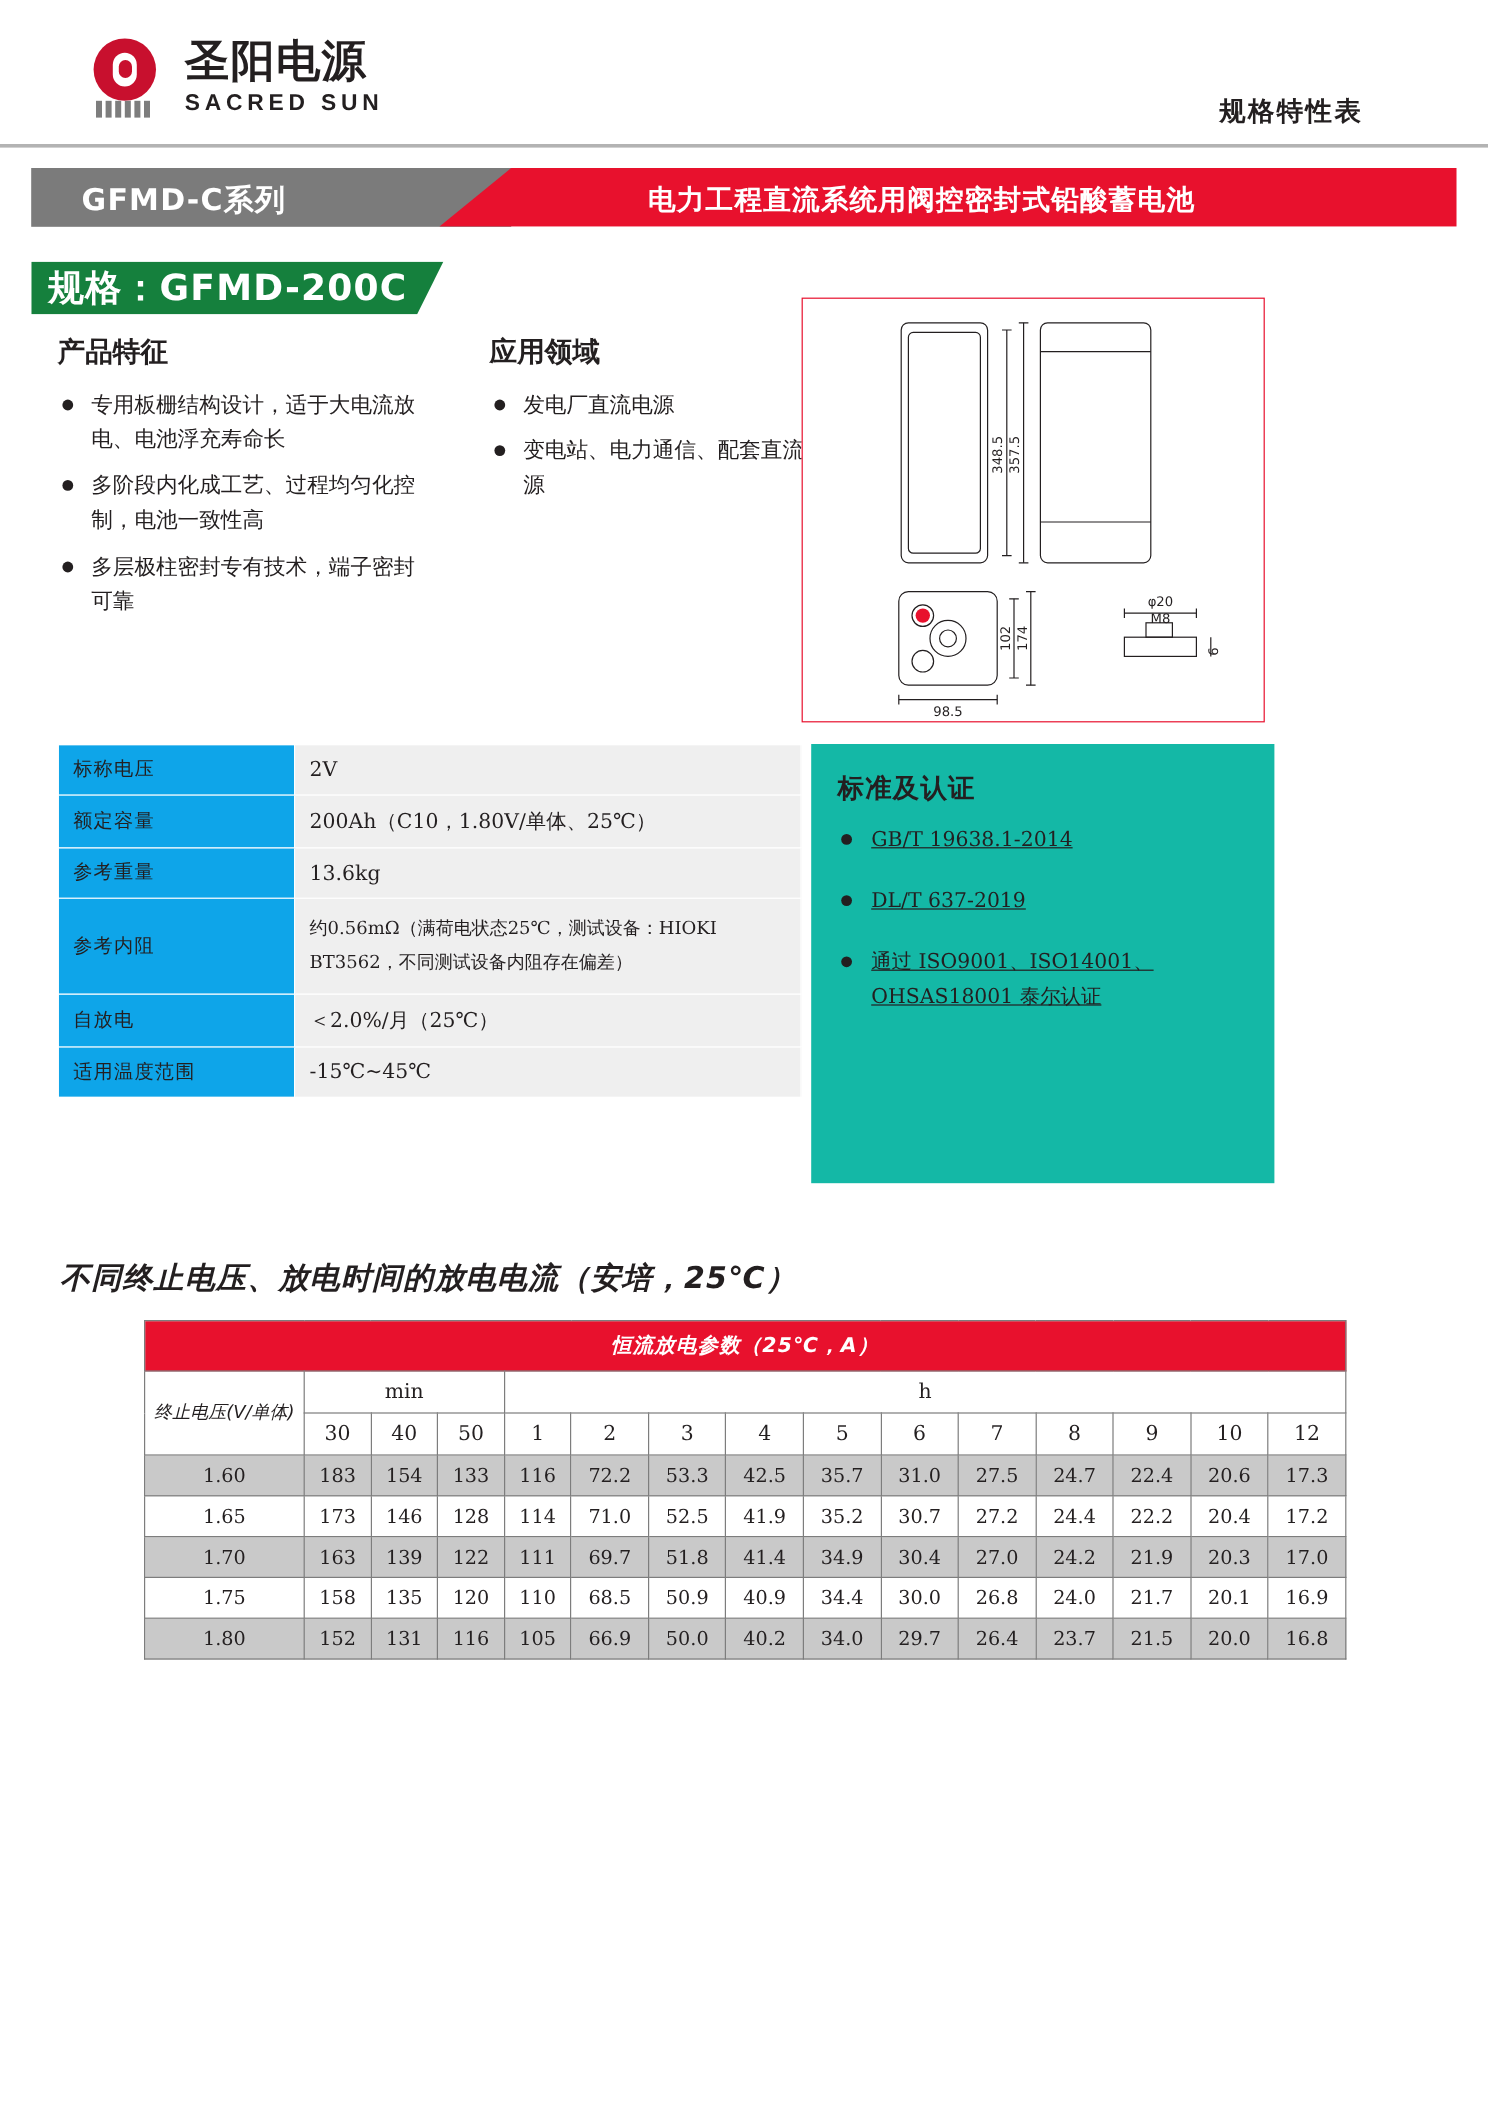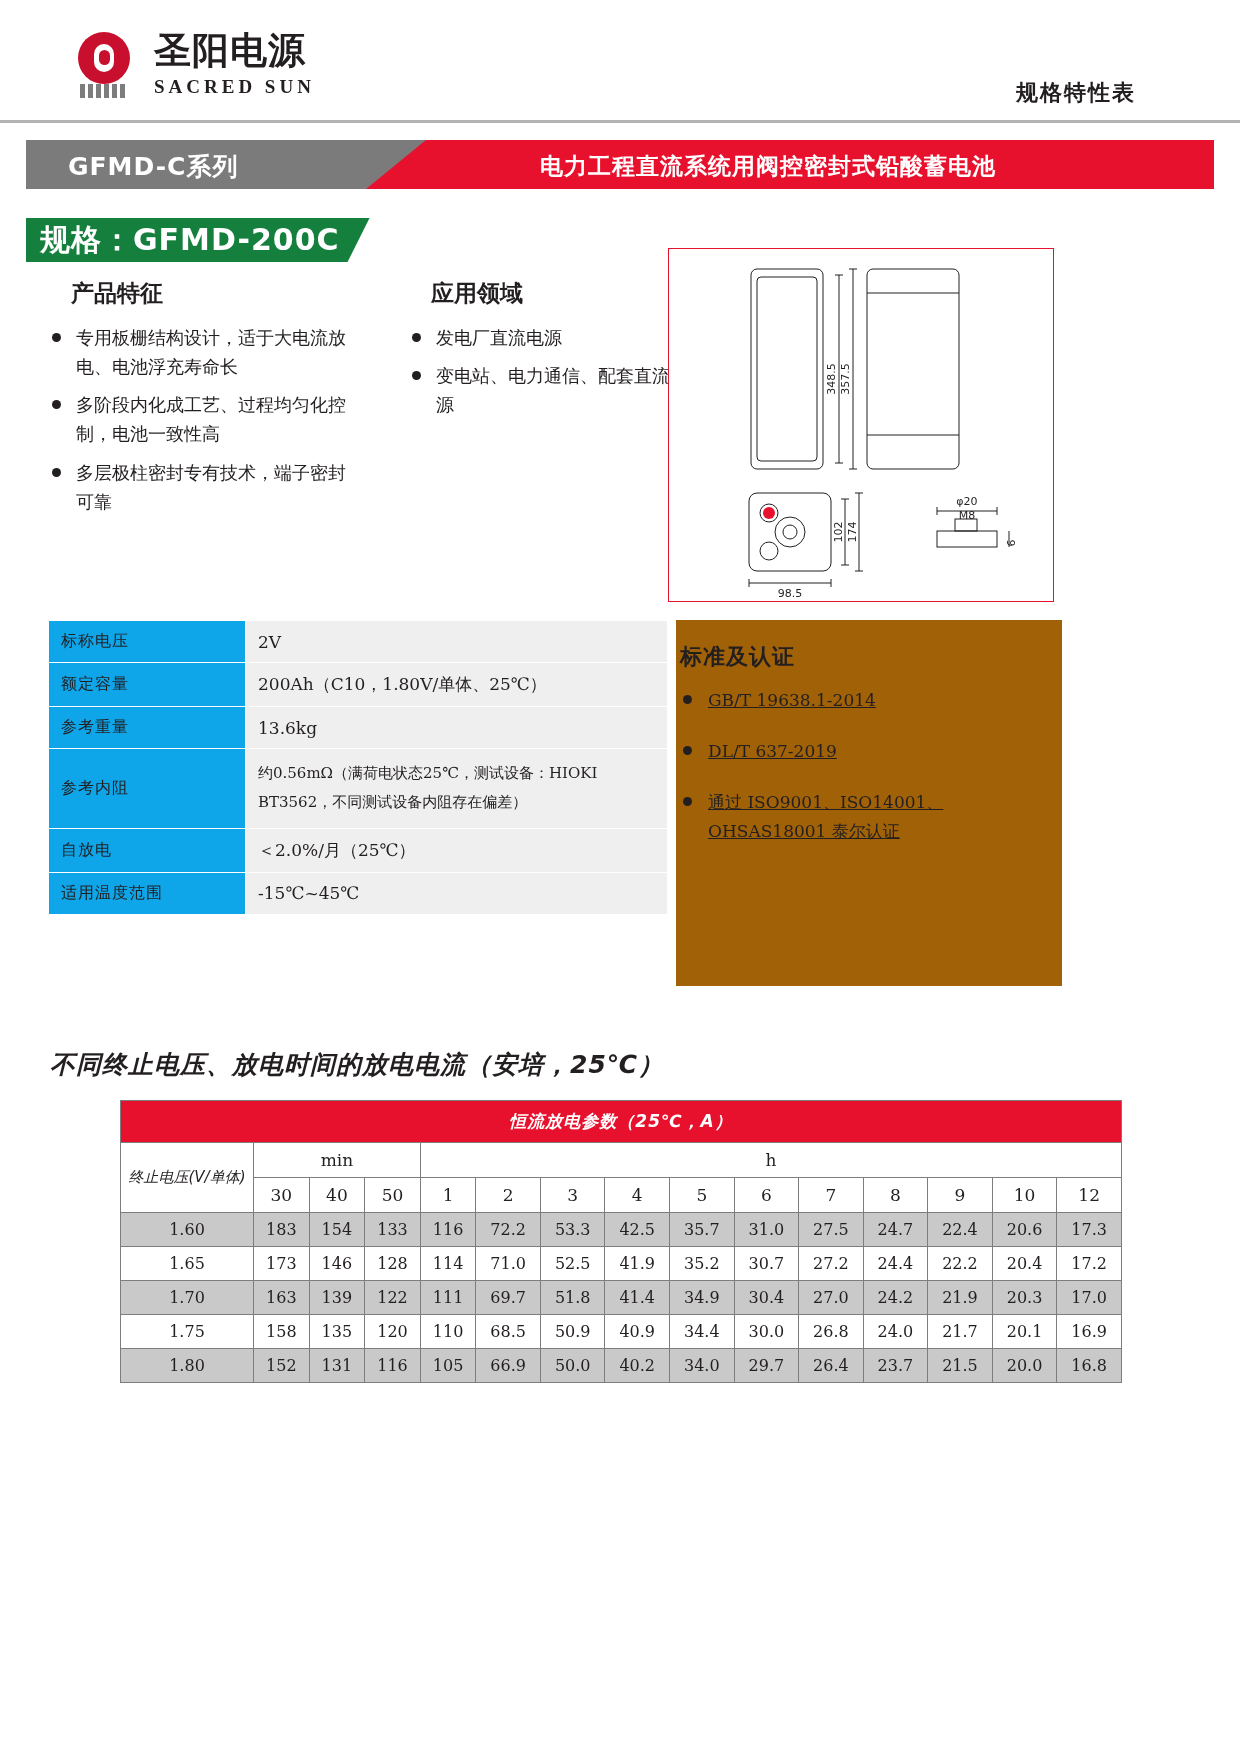--- a/index.html
+++ b/index.html
@@ -84,21 +84,21 @@
     line-height: 1;
   }
   .logo-cn {
     font-family: "DejaVu Sans", sans-serif;
     font-weight: bold;
     font-size: 37px;
     letter-spacing: 1px;
     color: #231f20;
   }
   .logo-en {
-    font-family: Liberation Serif, serif;
+    font-family: Liberation Sans, sans-serif;
     font-weight: bold;
     font-size: 19px;
     letter-spacing: 4px;
     color: #231f20;
     margin-top: 8px;
     text-align: right;
   }
   .header-right {
     position: absolute;
     right: 104px;
@@ -180,21 +180,20 @@
     color: #ffffff;
     letter-spacing: 1px;
   }
 
   
   .sec-title {
     font-family: "DejaVu Sans", sans-serif;
     font-weight: bold;
     font-size: 23px;
     color: #231f20;
-    margin-left: 23px;
   }
   .features {
     position: absolute;
     left: 48px;
     top: 278px;
     width: 300px;
   }
   .applications {
     position: absolute;
     left: 408px;
@@ -264,22 +263,22 @@
   }
   .spec-table td.v.tall { line-height: 1.95; font-size: 15px; }
 
   
   .standards {
     position: absolute;
     left: 676px;
     top: 620px;
     width: 386px;
     height: 366px;
-    background: #a16207;
-    padding: 16px 4px;
+    background: #14b8a6;
+    padding: 16px 22px;
     box-sizing: border-box;
   }
   .standards h3 {
     margin: 6px 0 4px 0;
     font-family: "DejaVu Sans", sans-serif;
     font-size: 22px;
     font-weight: bold;
     letter-spacing: 1px;
   }
   .standards ul {

